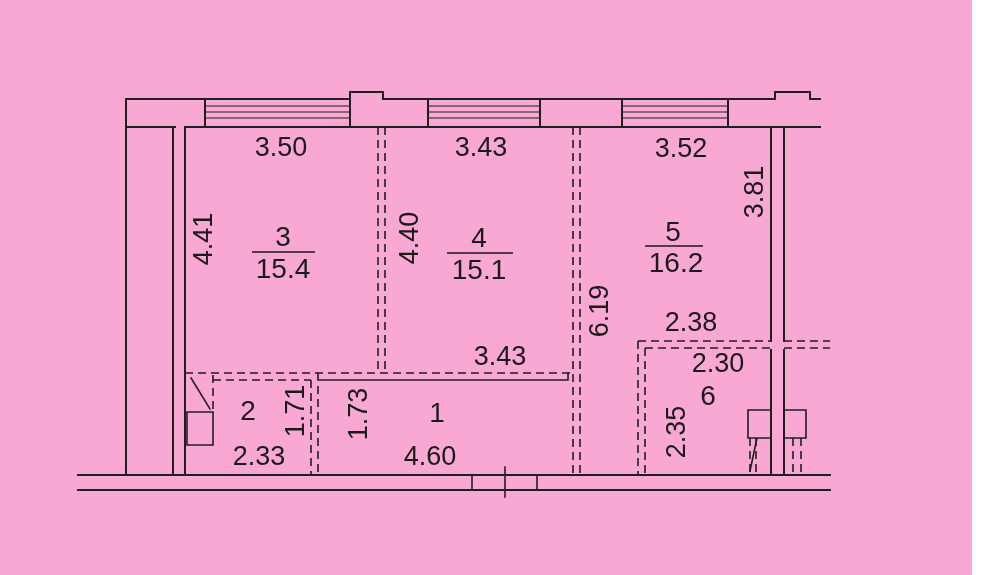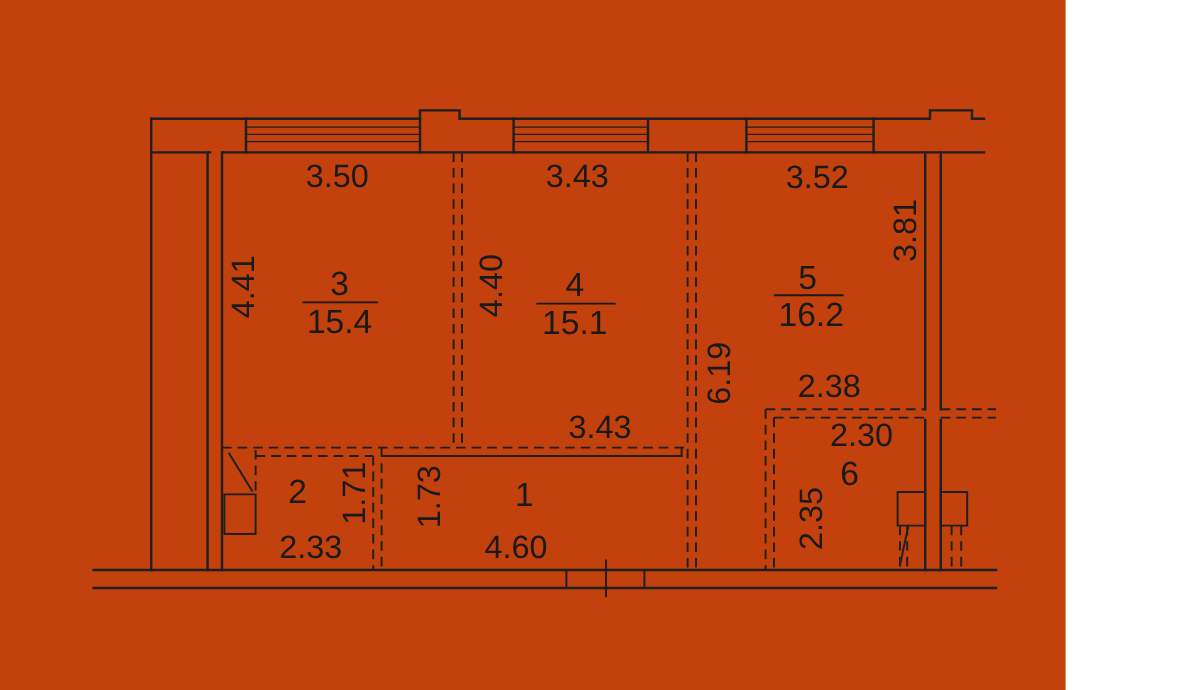--- a/index.html
+++ b/index.html
@@ -1,16 +1,16 @@
 <!DOCTYPE html>
 <html><head>
 <meta charset="utf-8">
 <style>
   html,body{margin:0;padding:0;background:#ffffff;}
-  .stage{position:relative;width:888px;height:575px;background:#c2410c;overflow:hidden;}
+  .stage{position:relative;width:972px;height:575px;background:#f9a8d4;overflow:hidden;}
   svg{display:block;}
   .dim{font-family:"Liberation Sans",sans-serif;font-size:27px;fill:#1a1a1a;
        text-anchor:middle;dominant-baseline:central;}
   .roomnum{font-family:"Liberation Sans",sans-serif;font-size:28px;fill:#1a1a1a;
        text-anchor:middle;dominant-baseline:central;}
   .wall{stroke:#1f1f1f;stroke-width:2;fill:none;stroke-linecap:square;}
   .wall-thin{stroke:#1f1f1f;stroke-width:1.6;fill:none;stroke-linecap:square;}
   .glazing{stroke:#1f1f1f;stroke-width:1.1;fill:none;}
   .dashed{stroke:#1f1f1f;stroke-width:1.6;fill:none;stroke-dasharray:8 5;stroke-linecap:butt;}
   .underline{stroke:#1a1a1a;stroke-width:1.6;fill:none;}

